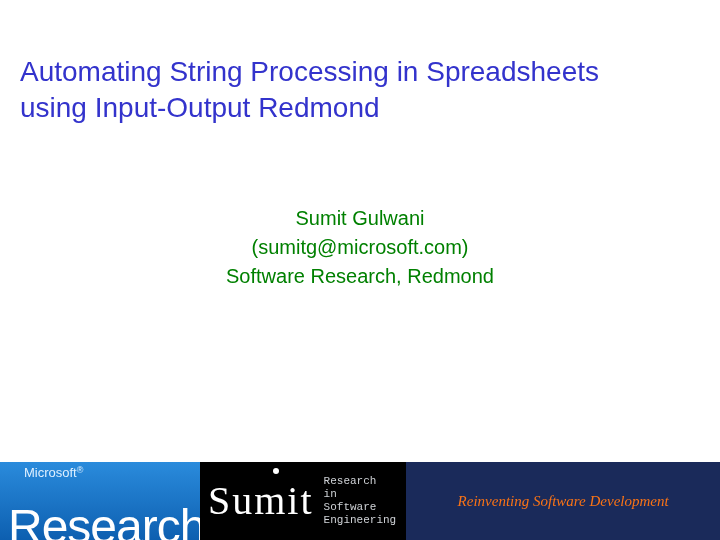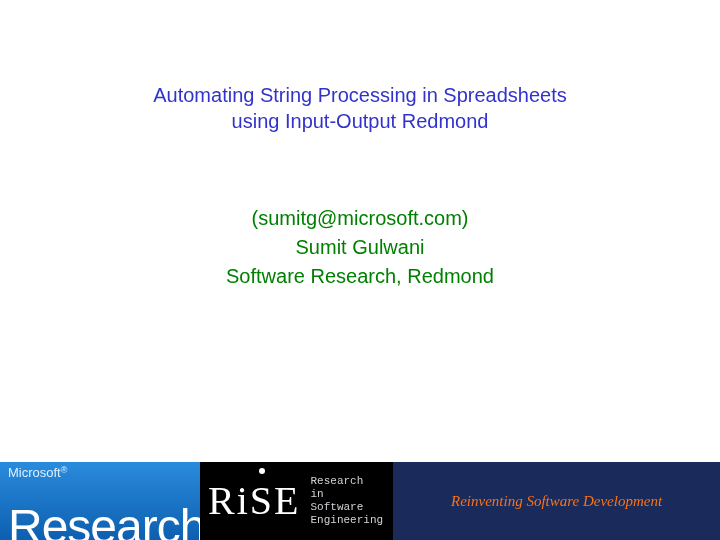--- a/index.html
+++ b/index.html
@@ -12,27 +12,25 @@
   .slide {
     width: 720px;
     height: 540px;
     position: relative;
   }
   .title {
     position: absolute;
     top: 54px;
     left: 0;
     width: 720px;
-    text-align: center;
     color: #3333cc;
-    font-size: 20px;
+    font-size: 28px;
     line-height: 1.3;
     font-weight: normal;
     padding: 0 20px;
-    margin-top: 28px;
   }
   .author-block {
     position: absolute;
     top: 204px;
     left: 0;
     width: 720px;
     text-align: center;
     color: #008000;
     font-size: 20px;
     line-height: 1.45;
@@ -48,21 +46,21 @@
   .logo-msr {
     width: 200px;
     height: 78px;
     background: #1976d2;
     background: linear-gradient(#2a8bdc, #0d5fb0);
     position: relative;
     overflow: hidden;
   }
   .msr-top {
     position: absolute;
-    top: 4px; left: 8px;
+    top: 4px; left: 24px;
     color: #dff0ff;
     font-family: Arial, sans-serif;
     font-size: 13px;
     line-height: 1;
   }
   .msr-top sup { font-size: 9px; vertical-align: top; }
   .msr-main {
     position: absolute;
     left: 0; right: 0; bottom: -14px;
     color: #ffffff;
@@ -127,35 +125,35 @@
 <body>
 
 <div class="slide">
 
   <div class="title">
     <span>Automating String Processing in Spreadsheets</span><br>
     <span>using Input-Output Redmond</span>
   </div>
 
   <div class="author-block">
+    <div>Sumit Gulwani</div>
     <div>(sumitg@microsoft.com)</div>
-    <div>Sumit Gulwani</div>
     <div>Software Research, Redmond</div>
   </div>
 
   <div class="footer">
     <div class="logo-msr">
       <div class="msr-top">
         <span>Microsoft</span><sup>®</sup>
       </div>
       <div class="msr-main">Research</div>
     </div>
     <div class="logo-rise">
       <div class="rise-box">
-        <span class="rise-word">RiSE</span>
+        <span class="rise-word">Sumit</span>
         <span class="rise-dot"></span>
         <div class="rise-sub">Research
 in
 Software
 Engineering</div>
       </div>
     </div>
     <div class="logo-tag">
       <span class="tag-text">Reinventing Software Development</span>
     </div>

